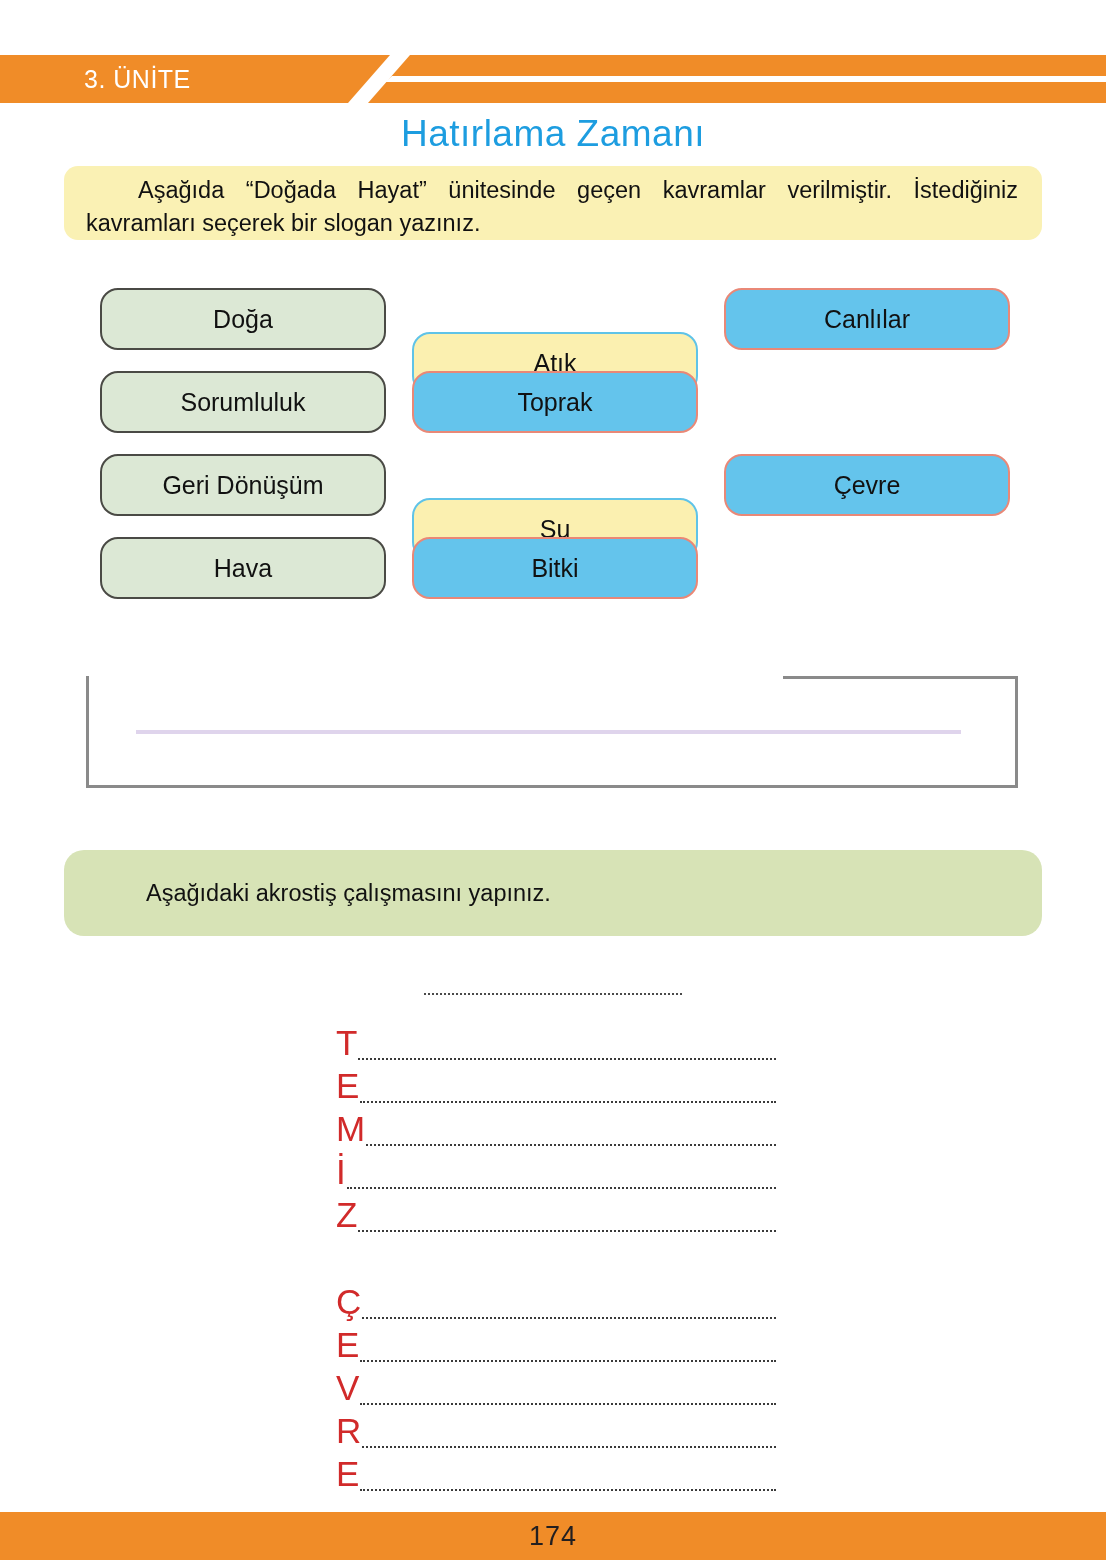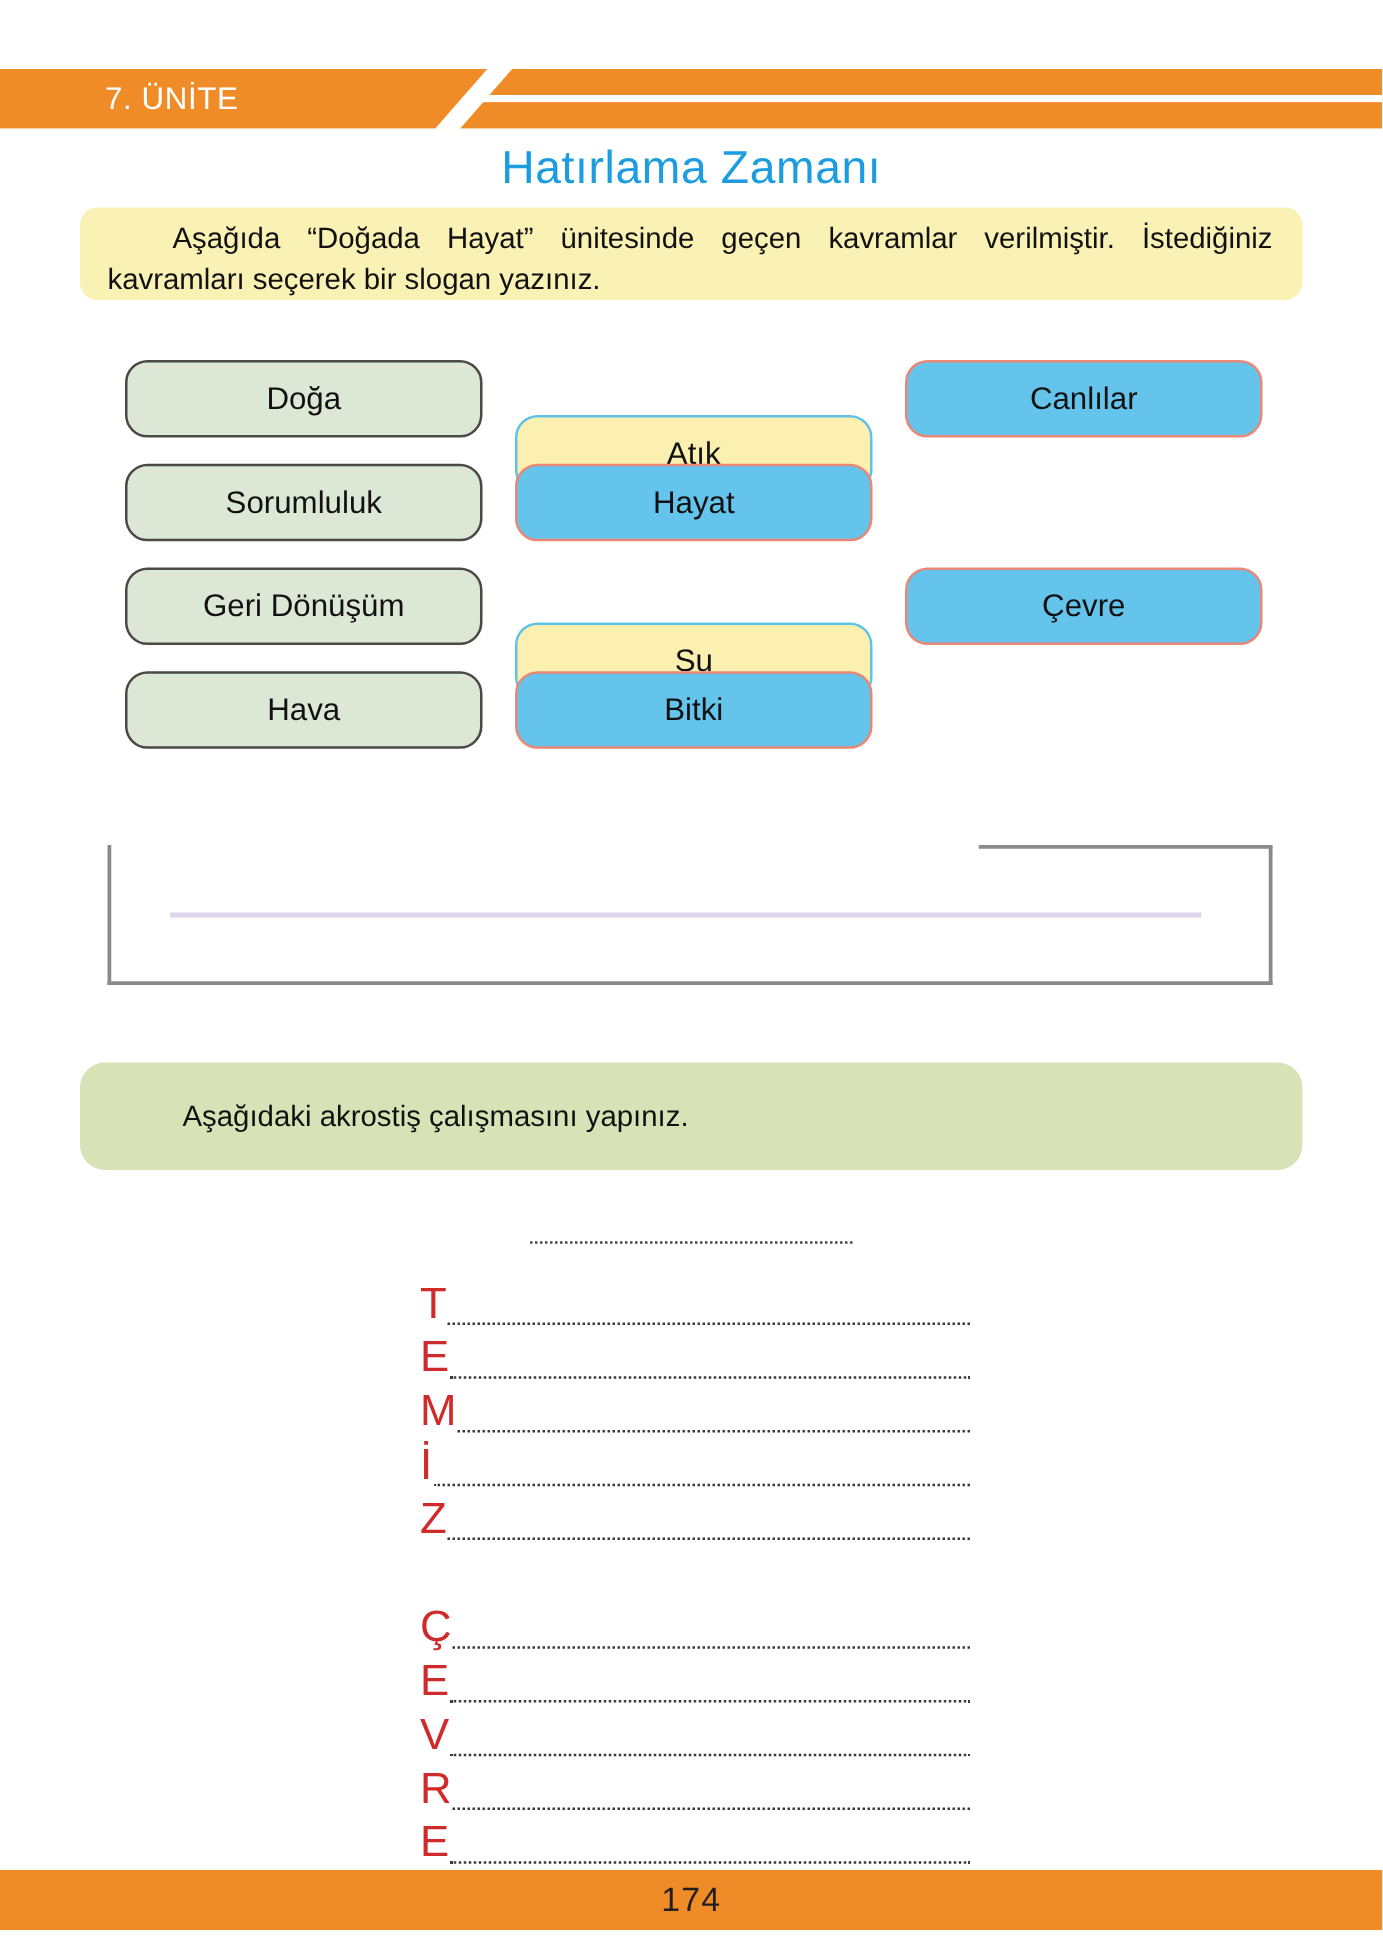--- a/index.html
+++ b/index.html
@@ -239,59 +239,59 @@
   .acrostic-dots {
     flex: 1 1 auto;
     height: 30px;
     border-bottom: 2px dotted #3A3A3A;
   }
 
   
   .footer {
     position: absolute;
     left: 0;
-    bottom: 16px;
+    bottom: 0;
     width: 1106px;
     height: 48px;
     background: #F08C28;
     display: flex;
     align-items: center;
     justify-content: center;
   }
   .page-number {
     font-size: 27px;
     color: #231F20;
     letter-spacing: 1px;
   }
 </style>
 </head>
 <body>
 
 <div class="header">
   <div class="header-left-band"></div>
   <div class="header-right-band"></div>
   <div class="header-right-rule"></div>
-  <div class="unit-label">7. ÜNİTE</div>
+  <div class="unit-label">3. ÜNİTE</div>
 </div>
 
 <div class="page-title">Hatırlama Zamanı</div>
 
 <div class="instruction-yellow">
   <p><span class="indent"></span><span>Aşağıda “Doğada Hayat” ünitesinde geçen kavramlar verilmiştir.</span> <span>İstediğiniz kavramları seçerek bir slogan yazınız.</span></p>
 </div>
 
 <div class="word-grid">
   <div class="word-row">
     <div class="word-box wb-green">Doğa</div>
     <div class="word-box wb-yellow">Atık</div>
     <div class="word-box wb-blue">Canlılar</div>
   </div>
   <div class="word-row">
     <div class="word-box wb-green">Sorumluluk</div>
-    <div class="word-box wb-blue">Hayat</div>
+    <div class="word-box wb-blue">Toprak</div>
   </div>
   <div class="word-row">
     <div class="word-box wb-green">Geri Dönüşüm</div>
     <div class="word-box wb-yellow">Su</div>
     <div class="word-box wb-blue">Çevre</div>
   </div>
   <div class="word-row">
     <div class="word-box wb-green">Hava</div>
     <div class="word-box wb-blue">Bitki</div>
   </div>

